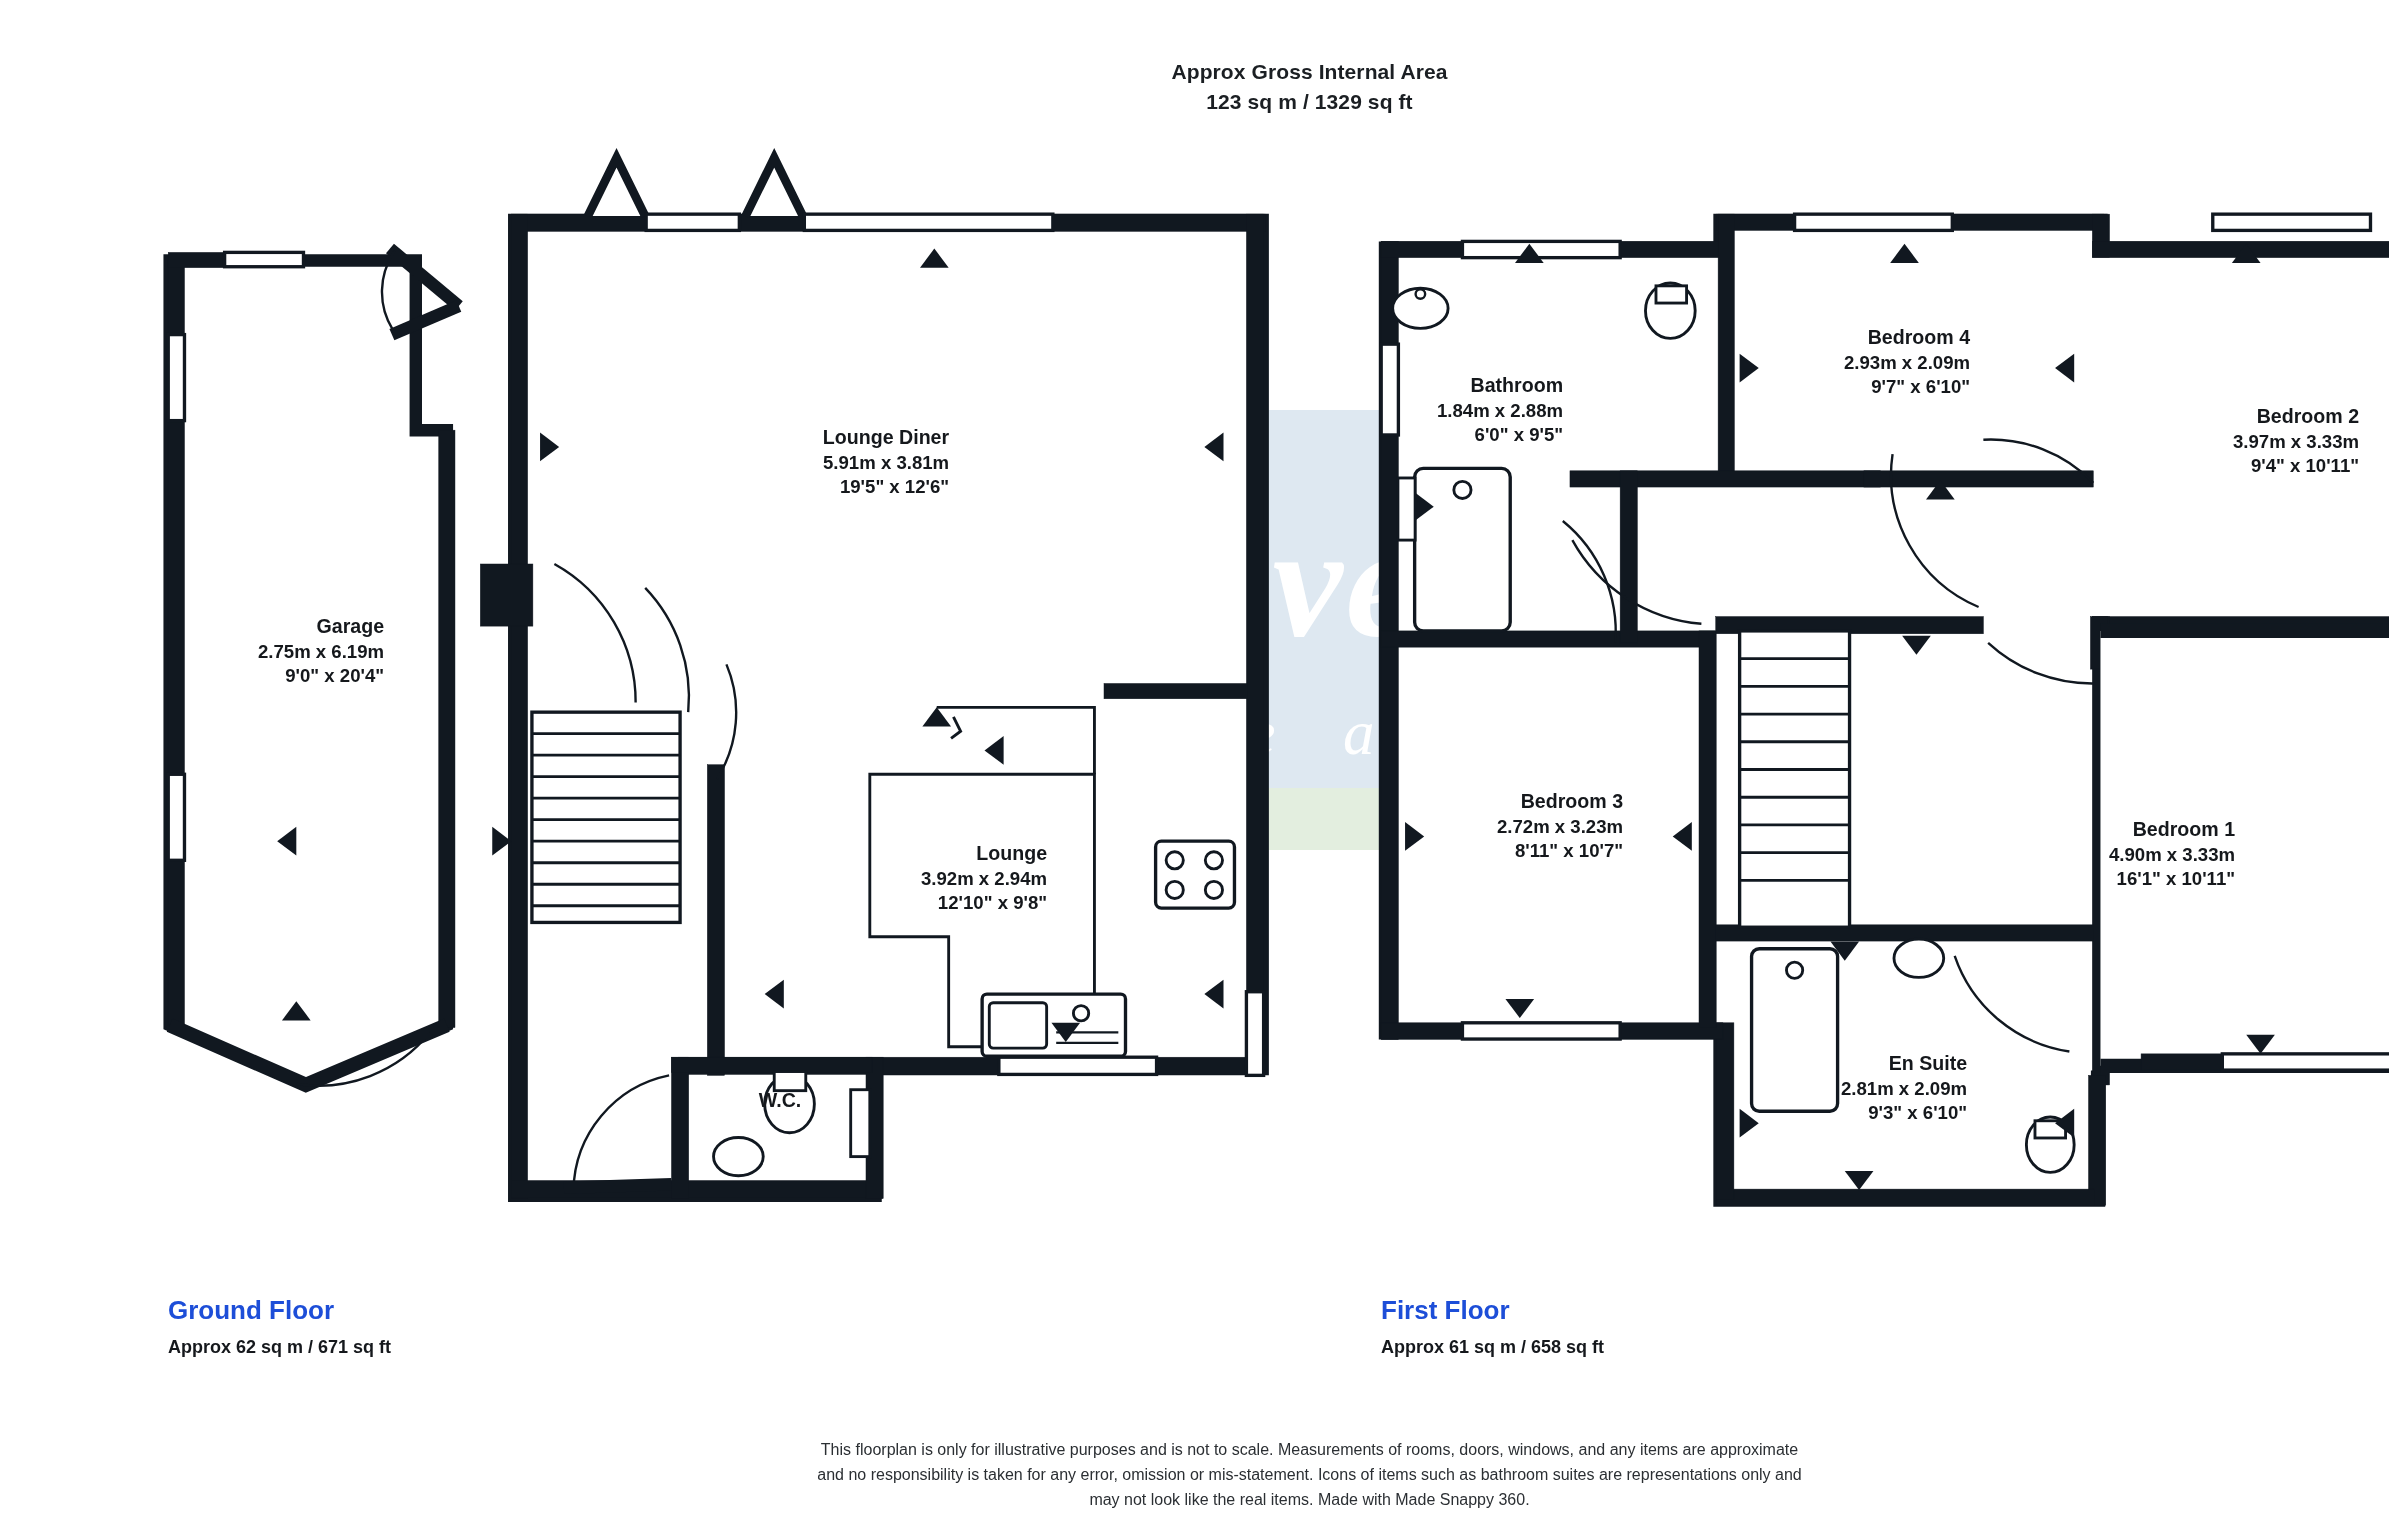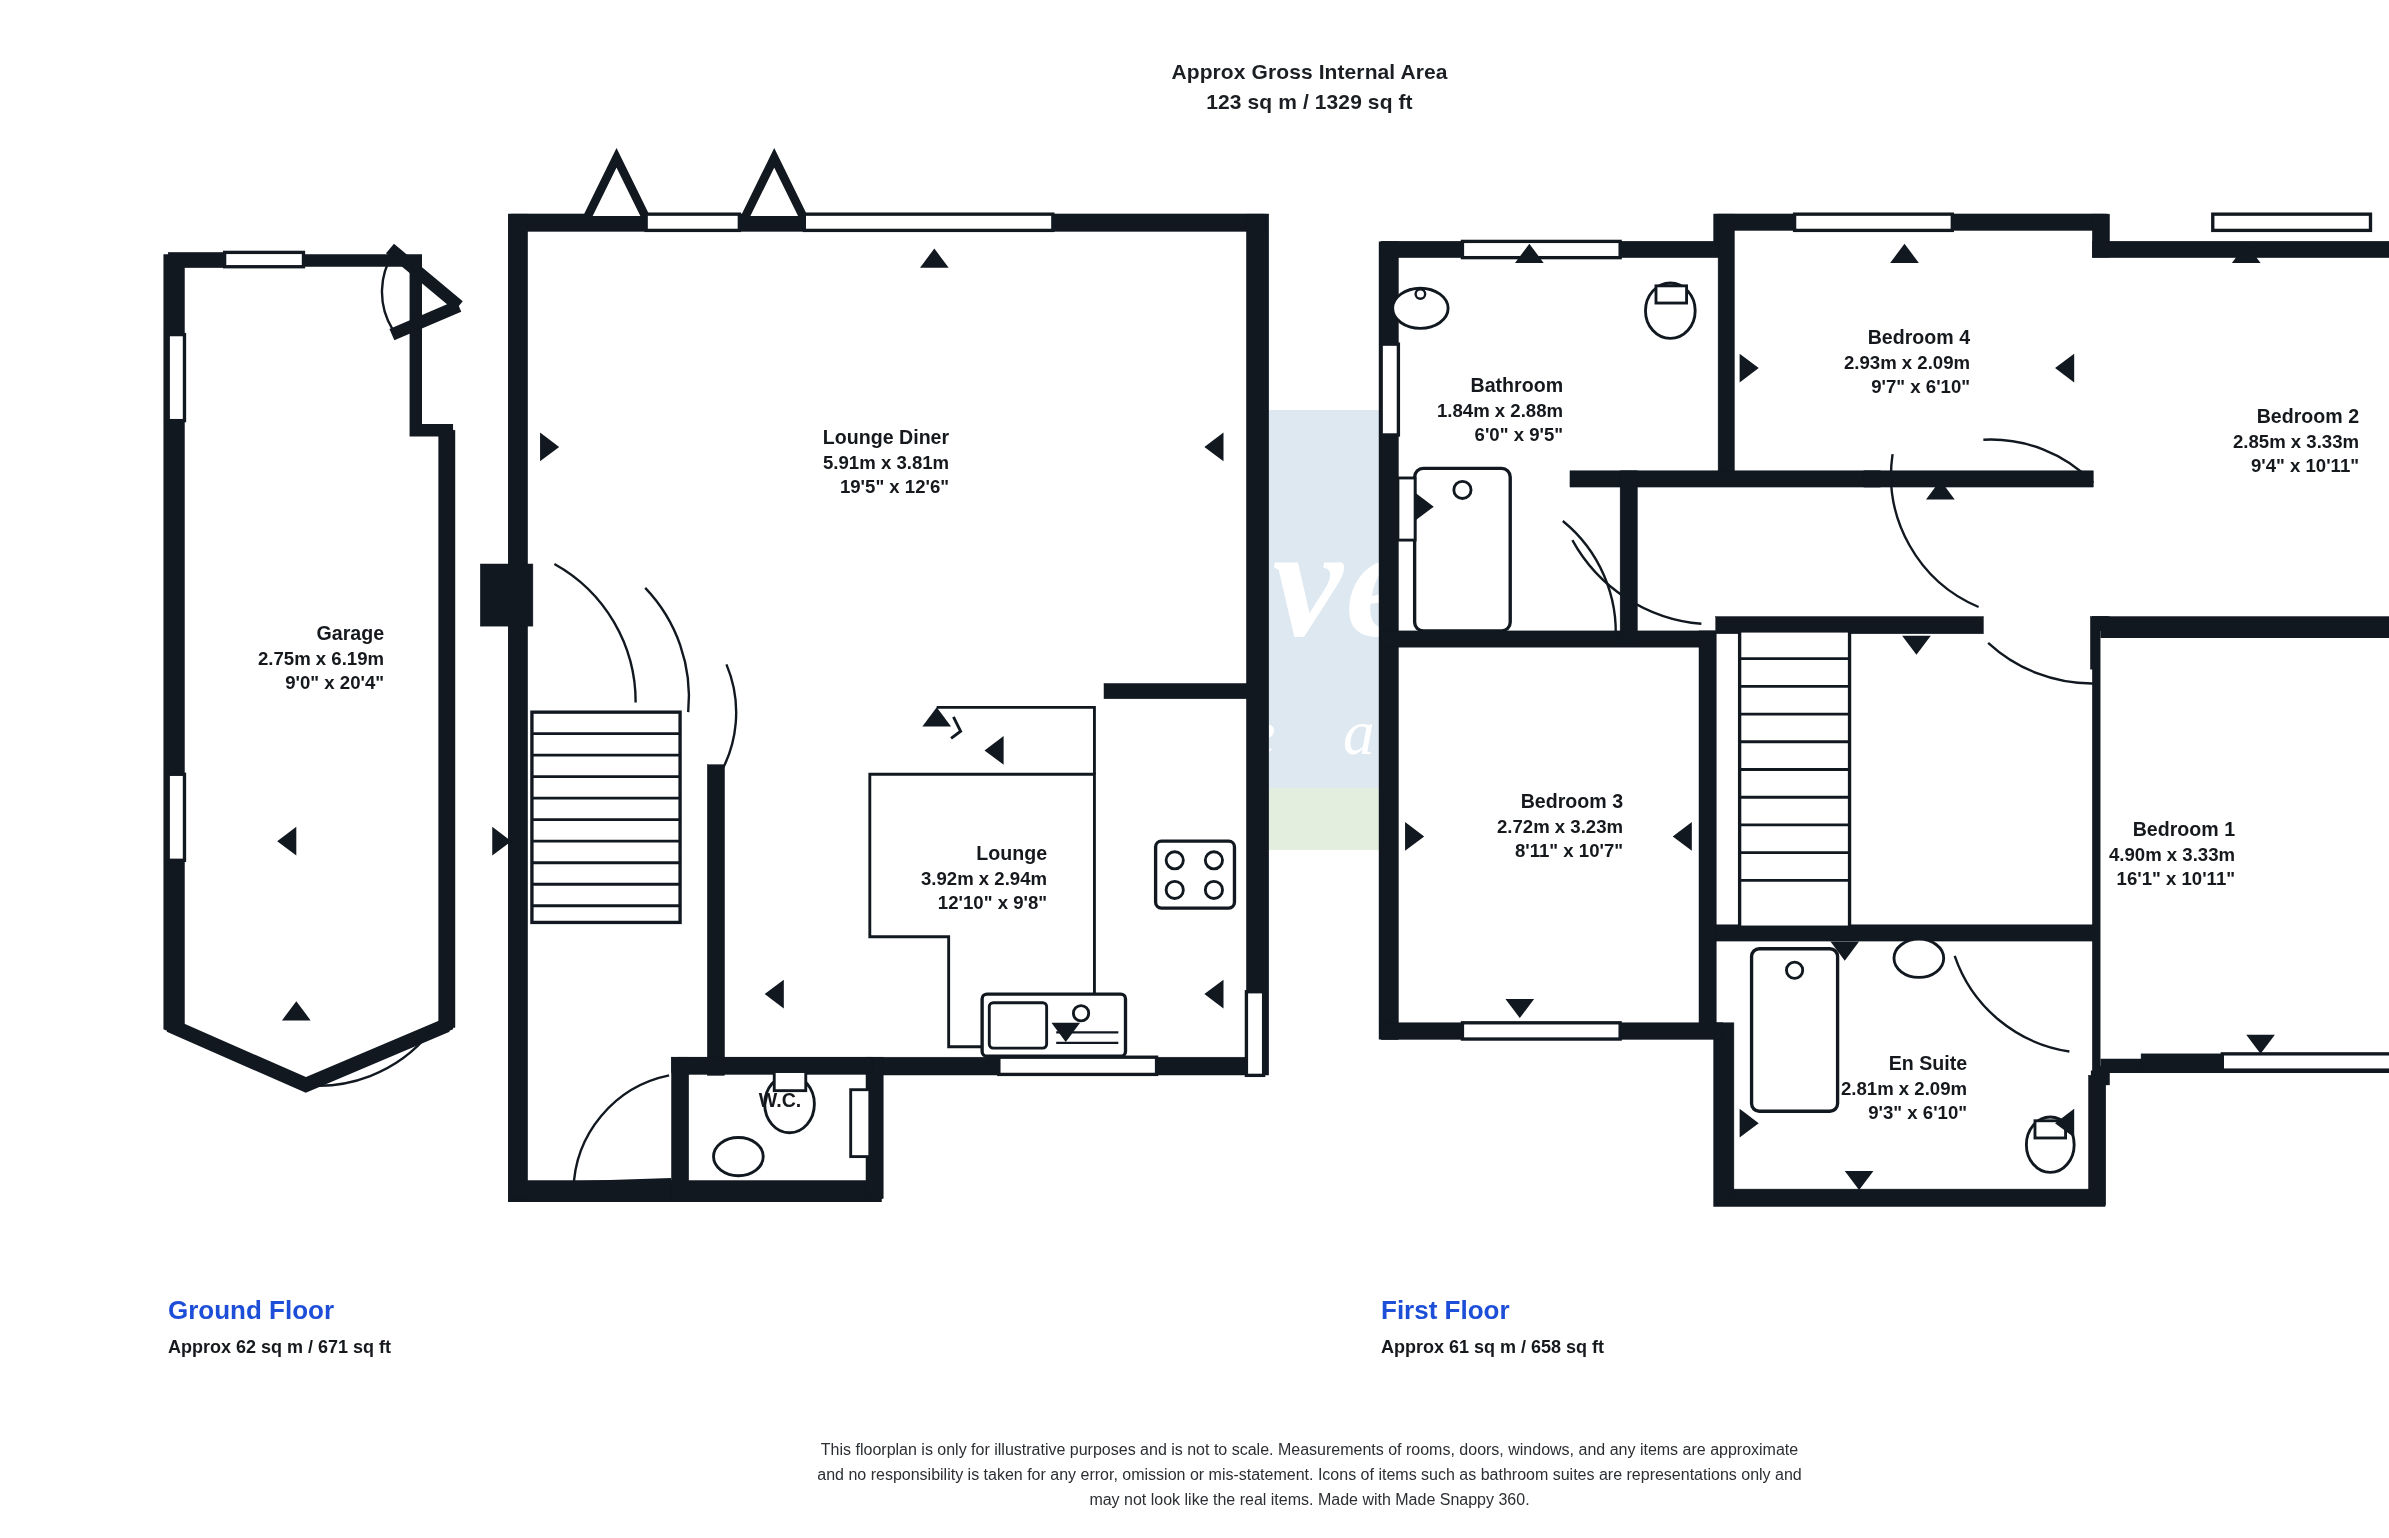--- a/index.html
+++ b/index.html
@@ -359,21 +359,21 @@
           <polygon points="3640,2320 3680,2350 3640,2380"></polygon>
           <polygon points="4340,2320 4300,2350 4340,2380"></polygon>
           <polygon points="3890,2490 3920,2450 3860,2450"></polygon>
           <polygon points="4730,2205 4760,2165 4700,2165"></polygon>
           <polygon points="5150,2175 5120,2135 5180,2135"></polygon>
         </g>
       </g>
     </g>
   </svg>
 
-  <div class="room-label" style="left:321px; top:614px;margin-top:7px;">
+  <div class="room-label" style="left:321px; top:614px;">
     <div class="name">Garage</div>
     <div class="dim">2.75m x 6.19m</div>
     <div class="dim">9'0" x 20'4"</div>
   </div>
 
   <div class="room-label" style="left:886px; top:425px;">
     <div class="name">Lounge Diner</div>
     <div class="dim">5.91m x 3.81m</div>
     <div class="dim">19'5" x 12'6"</div>
   </div>
@@ -395,21 +395,21 @@
   </div>
 
   <div class="room-label" style="left:1907px; top:325px;">
     <div class="name">Bedroom 4</div>
     <div class="dim">2.93m x 2.09m</div>
     <div class="dim">9'7" x 6'10"</div>
   </div>
 
   <div class="room-label" style="left:2296px; top:404px;">
     <div class="name">Bedroom 2</div>
-    <div class="dim">2.85m x 3.33m</div>
+    <div class="dim">3.97m x 3.33m</div>
     <div class="dim">9'4" x 10'11"</div>
   </div>
 
   <div class="room-label" style="left:1560px; top:789px;">
     <div class="name">Bedroom 3</div>
     <div class="dim">2.72m x 3.23m</div>
     <div class="dim">8'11" x 10'7"</div>
   </div>
 
   <div class="room-label" style="left:2172px; top:817px;">

